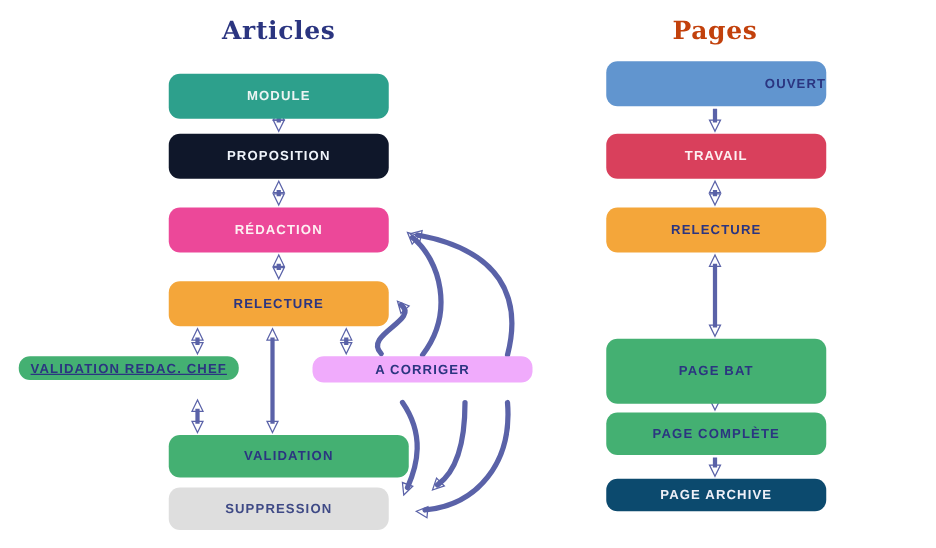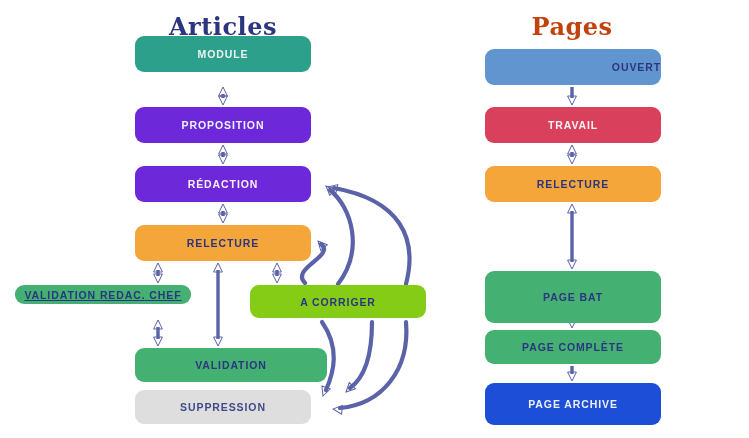--- a/index.html
+++ b/index.html
@@ -13,21 +13,21 @@
     height: 438px;
     background: #ffffff;
     overflow: hidden;
     font-family: "Liberation Sans", sans-serif;
   }
   .col-title {
     position: absolute;
     text-align: center;
     font-family: "DejaVu Serif", serif;
     font-weight: bold;
-    font-size: 24px;
+    font-size: 20px;
     letter-spacing: 0.5px;
     color: #2b3580;
     white-space: nowrap;
   }
   .node {
     position: absolute;
     box-sizing: border-box;
     border-radius: 9px;
     display: flex;
     align-items: center;
@@ -194,36 +194,36 @@
           <path d="M 0 0 L -9 -4.4 L -9 4.4 Z" fill="#5a62a8" stroke="none" transform="translate(572,381) rotate(90)"></path>
         </g>
       </g>
     </svg>
 
   <div id="titles">
       <div class="col-title" style="left: 113px; top: 12px; width: 220px; color: rgb(43, 53, 128);">Articles</div>
       <div class="col-title" style="left: 462px; top: 12px; width: 220px; color: #c2410c;">Pages</div>
     </div>
   <div id="nodes">
-      <div class="node" style="left: 135px; top: 36px; width: 176px; height: 36px; background: rgb(45, 160, 140); color: rgb(236, 244, 243);">
+      <div class="node" style="left: 135px; top: 59px; width: 176px; height: 36px; background: rgb(45, 160, 140); color: rgb(236, 244, 243);">
         <span>MODULE</span>
       </div>
-      <div class="node" style="left: 135px; top: 107px; width: 176px; height: 36px; background: #6d28d9; color: rgb(238, 243, 250); align-items: center;">
+      <div class="node" style="left: 135px; top: 107px; width: 176px; height: 36px; background: #0f172a; color: rgb(238, 243, 250); align-items: center;">
         <span>PROPOSITION</span>
       </div>
-      <div class="node" style="left: 135px; top: 166px; width: 176px; height: 36px; background: #6d28d9; color: rgb(253, 240, 242);">
+      <div class="node" style="left: 135px; top: 166px; width: 176px; height: 36px; background: #ec4899; color: rgb(253, 240, 242);">
         <span>RÉDACTION</span>
       </div>
       <div class="node" style="left: 135px; top: 225px; width: 176px; height: 36px; background: rgb(244, 166, 58); color: rgb(43, 53, 128);">
         <span>RELECTURE</span>
       </div>
       <div class="node" style="left: 15px; top: 285px; width: 176px; height: 19px; background: rgb(68, 176, 114); color: rgb(43, 53, 128); text-decoration: underline;">
         <span>VALIDATION REDAC. CHEF</span>
       </div>
-      <div class="node" style="left: 250px; top: 285px; width: 176px; height: 33px; background: #84cc16; color: rgb(43, 53, 128);">
+      <div class="node" style="left: 250px; top: 285px; width: 176px; height: 21px; background: #f0abfc; color: rgb(43, 53, 128);">
         <span>A CORRIGER</span>
       </div>
       <div class="node" style="left: 135px; top: 348px; width: 192px; height: 34px; background: rgb(68, 176, 114); color: rgb(43, 53, 128);">
         <span>VALIDATION</span>
       </div>
       <div class="node" style="left: 135px; top: 390px; width: 176px; height: 34px; background: rgb(222, 222, 222); color: rgb(63, 74, 134); text-align: right;">
         <span>SUPPRESSION</span>
       </div>
       <div class="node" style="left: 485px; top: 49px; width: 176px; height: 36px; background: rgb(97, 149, 207); color: rgb(43, 53, 128); justify-content: flex-end;">
         <span>OUVERT</span>
@@ -233,18 +233,18 @@
       </div>
       <div class="node" style="left: 485px; top: 166px; width: 176px; height: 36px; background: rgb(244, 166, 58); color: rgb(43, 53, 128);">
         <span>RELECTURE</span>
       </div>
       <div class="node" style="left: 485px; top: 271px; width: 176px; height: 52px; background: rgb(68, 176, 114); color: rgb(43, 53, 128);">
         <span>PAGE BAT</span>
       </div>
       <div class="node" style="left: 485px; top: 330px; width: 176px; height: 34px; background: rgb(68, 176, 114); color: rgb(43, 53, 128);">
         <span>PAGE COMPLÈTE</span>
       </div>
-      <div class="node" style="left: 485px; top: 383px; width: 176px; height: 42px; background: #1d4ed8; color: rgb(238, 240, 248);">
+      <div class="node" style="left: 485px; top: 383px; width: 176px; height: 26px; background: #0c4a6e; color: rgb(238, 240, 248);">
         <span>PAGE ARCHIVE</span>
       </div>
     </div>
 
 </div>
 
 </body></html>

